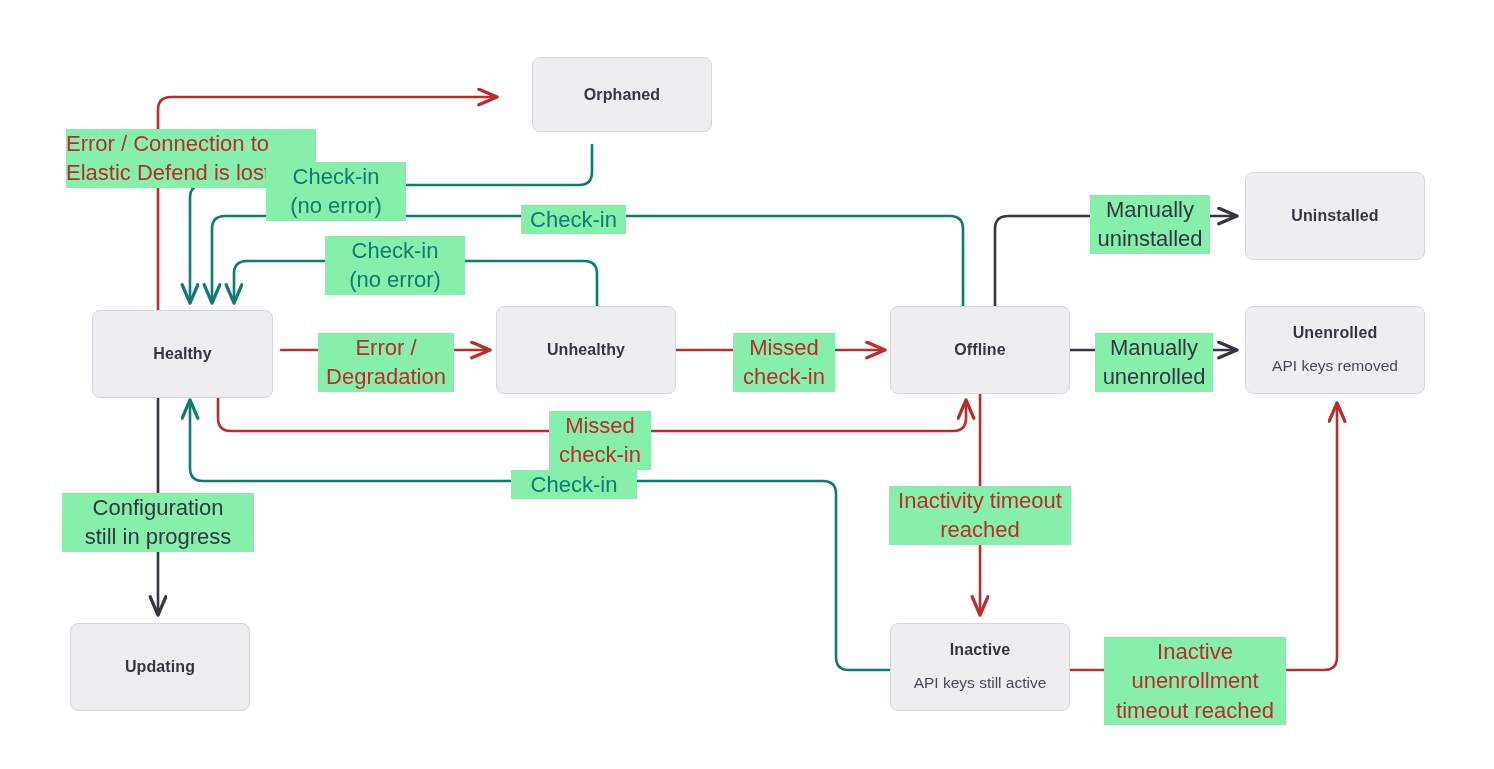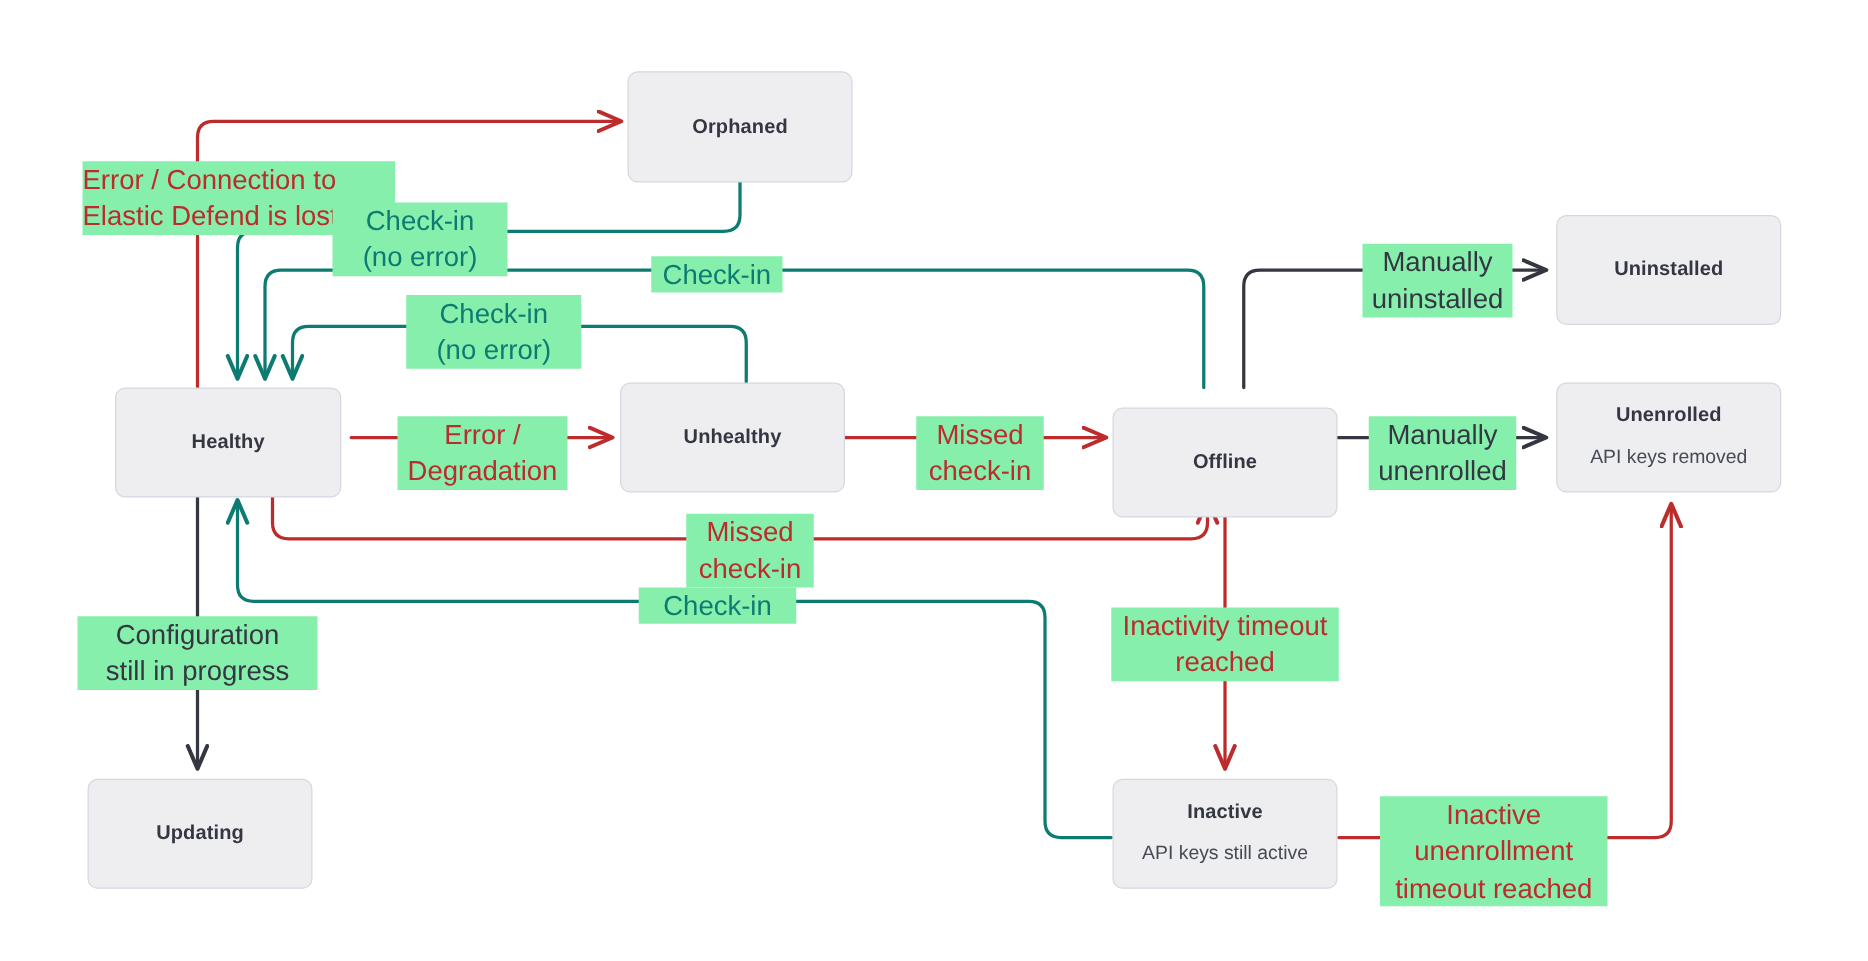--- a/index.html
+++ b/index.html
@@ -106,33 +106,33 @@
 
       <path stroke="#bc2c2c" marker-end="url(#ah-red)" d="M980,392 L980,615"></path>
 
       <path stroke="#343741" marker-end="url(#ah-dark)" d="M158,398 L158,615"></path>
 
       <path stroke="#bc2c2c" marker-end="url(#ah-red)" d="M1071,670 L1324,670 Q1337,670 1337,657 L1337,403"></path>
 
     </g>
   </svg>
 
-  <div class="node" style="left:502px; top:57px; width:180px; height:89px;justify-content:center;">
+  <div class="node" style="left:532px; top:57px; width:180px; height:75px;justify-content:center;">
     <div class="node-title">Orphaned</div>
   </div>
 
   <div class="node" style="left:92px; top:310px; width:181px; height:88px;">
     <div class="node-title">Healthy</div>
   </div>
 
   <div class="node" style="left:496px; top:306px; width:180px; height:88px;">
     <div class="node-title">Unhealthy</div>
   </div>
 
-  <div class="node" style="left:890px; top:306px; width:180px; height:88px;margin-top:20px;">
+  <div class="node" style="left:890px; top:306px; width:180px; height:88px;">
     <div class="node-title">Offline</div>
   </div>
 
   <div class="node" style="left:1245px; top:172px; width:180px; height:88px;">
     <div class="node-title">Uninstalled</div>
   </div>
 
   <div class="node" style="left:1245px; top:306px; width:180px; height:88px;">
     <div class="node-title">Unenrolled</div>
     <div class="node-sub">API keys removed</div>

